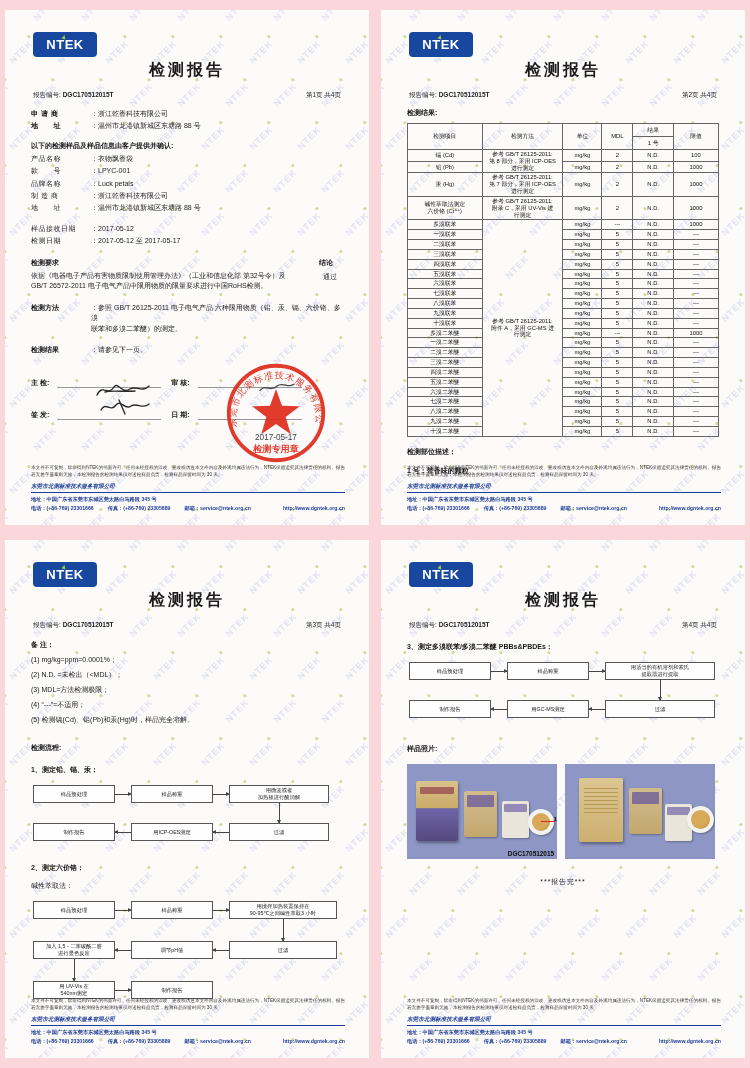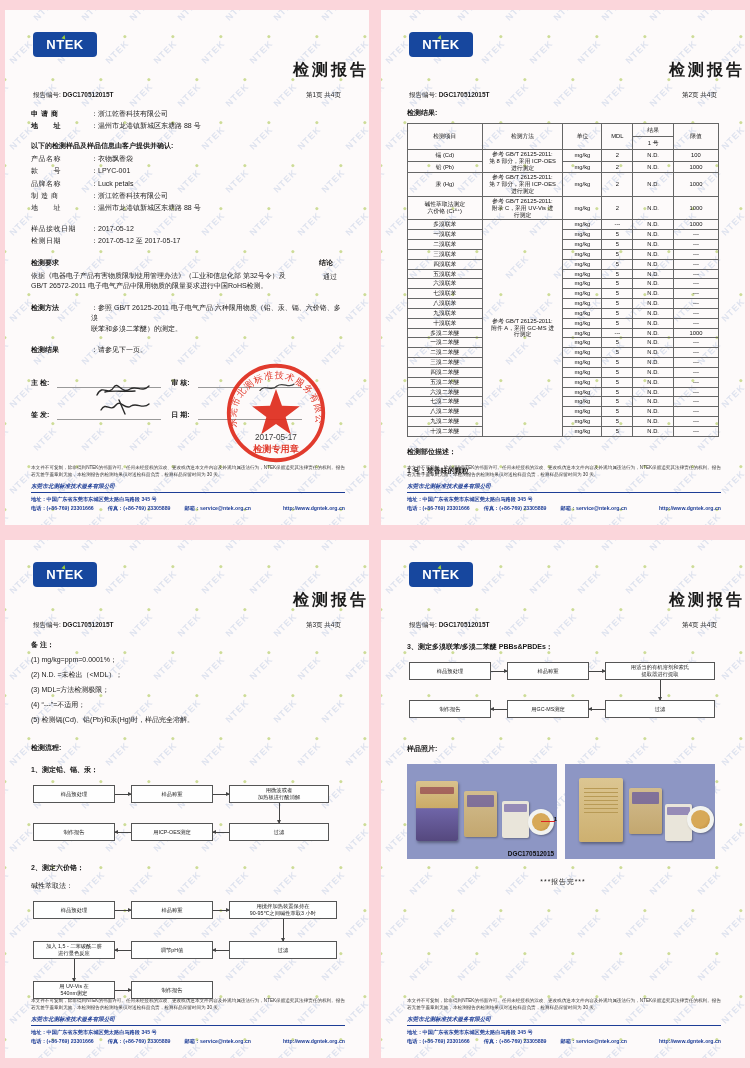--- a/index.html
+++ b/index.html
@@ -39,21 +39,21 @@
     font-weight:bold; font-size:13px; letter-spacing:.5px;
   }
   .logo::after {
     content:''; position:absolute; left:29px; top:3px;
     width:0; height:0;
     border-left:2.5px solid transparent; border-right:2.5px solid transparent;
     border-bottom:4px solid #9ccc3c;
     transform:rotate(18deg);
   }
   .rpt-title {
-    text-align:right; font-family:"Liberation Serif","DejaVu Serif",serif;
+    text-align:center; font-family:"Liberation Serif","DejaVu Serif",serif;
     font-weight:bold; font-size:16px; letter-spacing:3px; margin-top:3px;
   }
   .meta {
     display:flex; justify-content:space-between; align-items:baseline;
     margin-top:10px; font-size:6.5px; padding:0 28px 0 28px;
   }
   .meta .no b { font-weight:bold; }
 
   
   .kv { display:flex; font-size:7px; margin:3.5px 0; line-height:1.25; }

